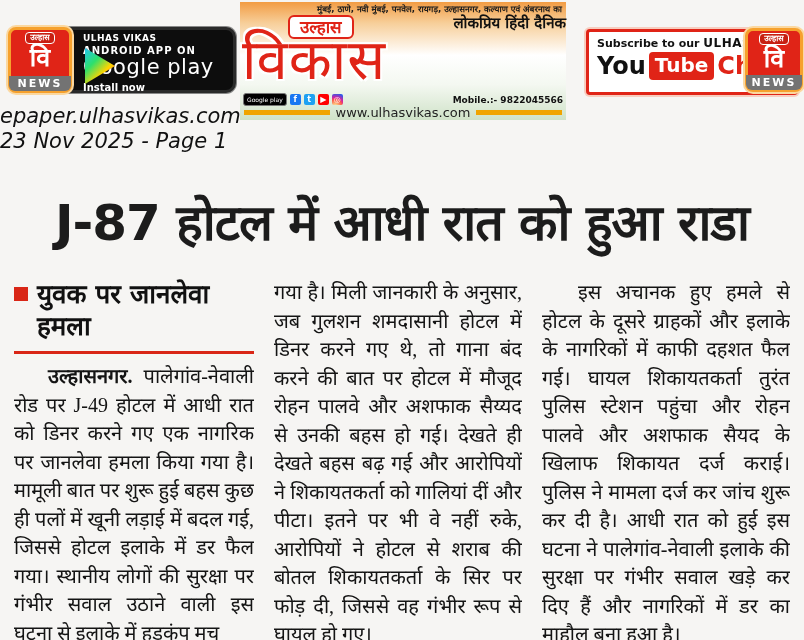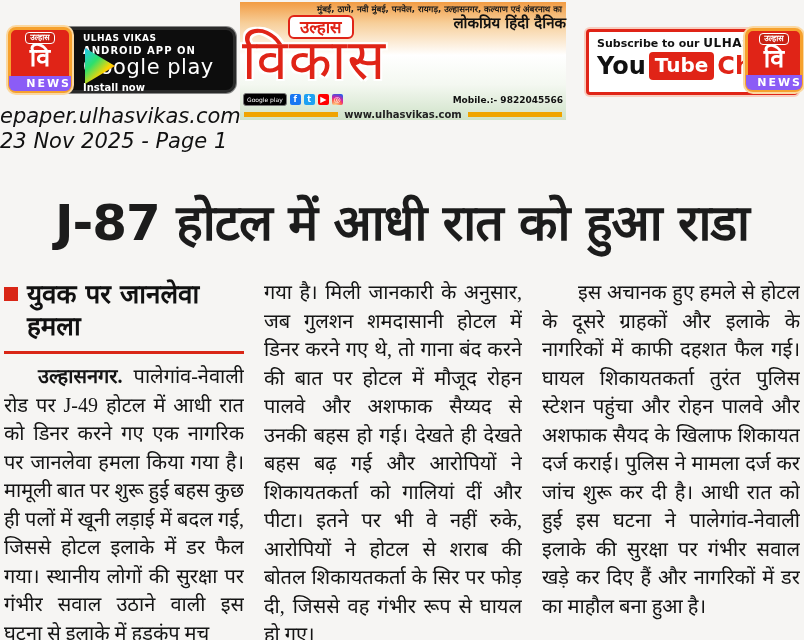--- a/index.html
+++ b/index.html
@@ -18,21 +18,21 @@
 
   
   .news-logo {
     position:relative; width:64px; height:66px;
     background:#e02417; border:3px solid #f6a12d; border-radius:8px;
     display:flex; flex-direction:column; align-items:center; justify-content:flex-start;
     box-shadow:0 0 0 2px #fbd8a0;
   }
   .news-logo .nl-top { font-family:"DejaVu Sans",sans-serif; font-size:8px; font-weight:bold; color:#fff; background:#c71f12; border:1px solid #fff; border-radius:4px; padding:0 4px; margin-top:2px; line-height:10px;}
   .news-logo .nl-letter { font-family:"DejaVu Sans",sans-serif; font-size:25px; font-weight:bold; color:#fff; line-height:28px; }
-  .news-logo .nl-bottom { position:absolute; bottom:-1px; left:-2px; right:-2px; background:#8b5cf6; color:#fff; font-family:"DejaVu Sans",sans-serif; font-size:11px; font-weight:bold; text-align:right; letter-spacing:2px; border-radius:0 0 6px 6px; line-height:15px;}
+  .news-logo .nl-bottom { position:absolute; bottom:-1px; left:-2px; right:-2px; background:#737373; color:#fff; font-family:"DejaVu Sans",sans-serif; font-size:11px; font-weight:bold; text-align:center; letter-spacing:2px; border-radius:0 0 6px 6px; line-height:15px;}
 
   
   .app-badge { position:absolute; left:8px; top:24px; width:230px; height:72px; }
   .app-badge .black-box {
     position:absolute; left:28px; top:3px; width:200px; height:66px;
     background:#0d0d0d; border:3px solid #2a2a2a; border-radius:10px;
     box-shadow:0 0 0 1px #888;
     color:#fff; font-family:"DejaVu Sans",sans-serif;
     padding:3px 6px 3px 44px;
   }
@@ -73,21 +73,21 @@
   .mini-gplay { background:#000; color:#fff; border:1px solid #777; border-radius:3px; font-size:6px; padding:0 3px; line-height:11px; white-space:nowrap;}
   .soc { width:11px; height:11px; border-radius:2px; color:#fff; font-size:8px; font-weight:bold; display:flex; align-items:center; justify-content:center; line-height:11px;}
   .soc.fb { background:#1877f2; }
   .soc.tw { background:#1da1f2; }
   .soc.yt { background:#ff0000; }
   .soc.ig { background:radial-gradient(circle at 30% 110%,#fdf497 0%,#fd5949 45%,#d6249f 60%,#285aeb 90%); }
   .handle-line { font-size:8.5px; font-weight:bold; color:#111; white-space:nowrap;}
   .mobile-line { font-size:9px; font-weight:bold; color:#111; margin-left:auto; white-space:nowrap;}
   .site-bar { position:absolute; left:0; bottom:0; width:100%; display:flex; align-items:center; gap:6px; padding:0 4px;}
   .site-bar .bar { flex:1; height:5px; background:#f0a400; }
-  .site-text { font-size:10px; font-weight:bold; color:#222; }
+  .site-text { font-size:13px; font-weight:normal; color:#222; }
 
   
   .sub-badge {
     position:absolute; left:586px; top:29px; width:212px; height:66px;
     background:#fff; border:3px solid #e02417; border-radius:4px;
     box-shadow:0 0 0 2px #f7cdbf;
     font-family:"DejaVu Sans",sans-serif; padding:4px 56px 4px 8px;
   }
   .sub-line1 { font-size:11px; font-weight:bold; color:#111; white-space:nowrap;}
   .sub-line1 .brand { font-size:12px; letter-spacing:.5px;}
@@ -105,21 +105,21 @@
   
   .headline {
     position:absolute; left:0; top:180px; width:100%; text-align:center;
     font-family:"DejaVu Sans",sans-serif; font-weight:bold; font-size:50px;
     color:#1c1c1c; letter-spacing:-1px; white-space:nowrap; line-height:86px;
   }
 
   
   .article {
     position:absolute; left:0; top:278px; width:100%; height:362px;
-    display:flex; gap:20px; padding:0 4px;
+    display:flex; gap:20px; padding:0 14px;
   }
   .col { flex:1; text-align:justify; font-size:20px; line-height:28.5px; color:#141414; overflow:hidden;}
   .col-1 { flex:0 0 240px; }
   .subhead { display:flex; gap:9px; font-family:"DejaVu Sans",sans-serif; font-weight:bold; font-size:26px; line-height:32px; color:#111; text-align:left;}
   .subhead .bullet { flex:0 0 14px; width:14px; height:14px; background:#d92616; margin-top:9px;}
   .red-rule { border:none; border-top:3px solid #d92616; margin:9px 0 8px; }
   .dateline { font-weight:bold; }
   .para { text-indent:36px; }
   .para-noindent { text-indent:0; }
 </style>

